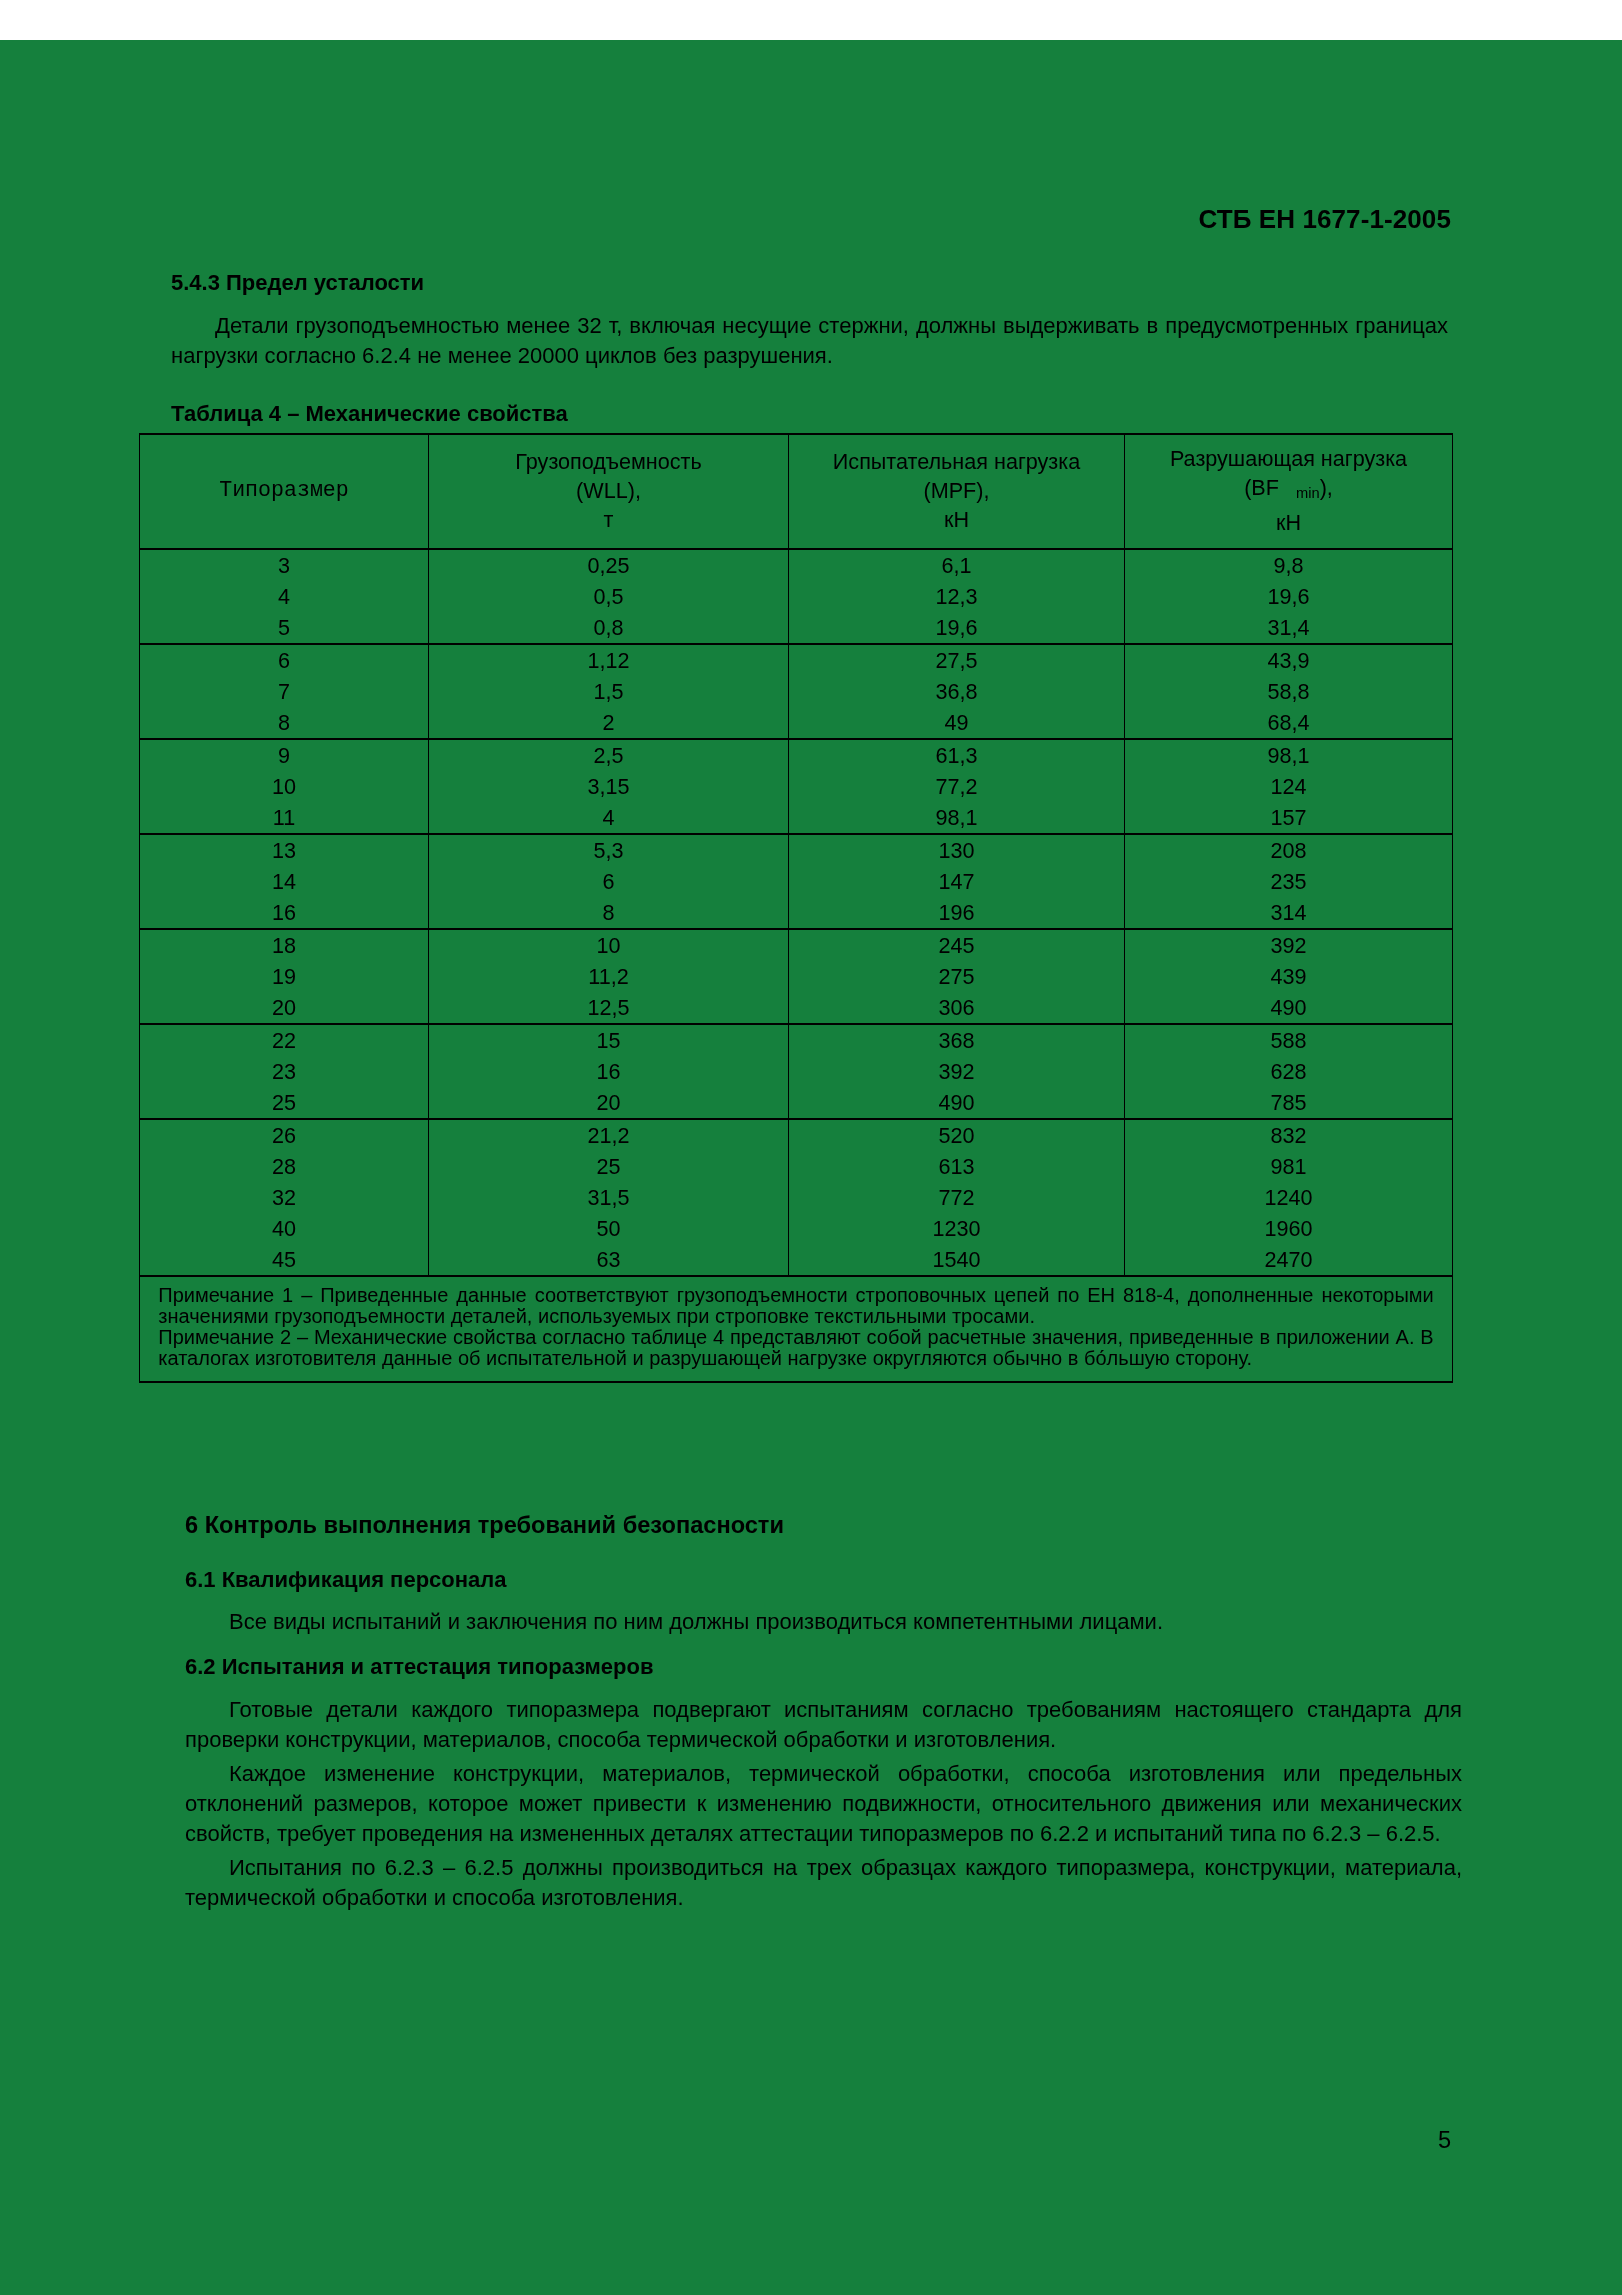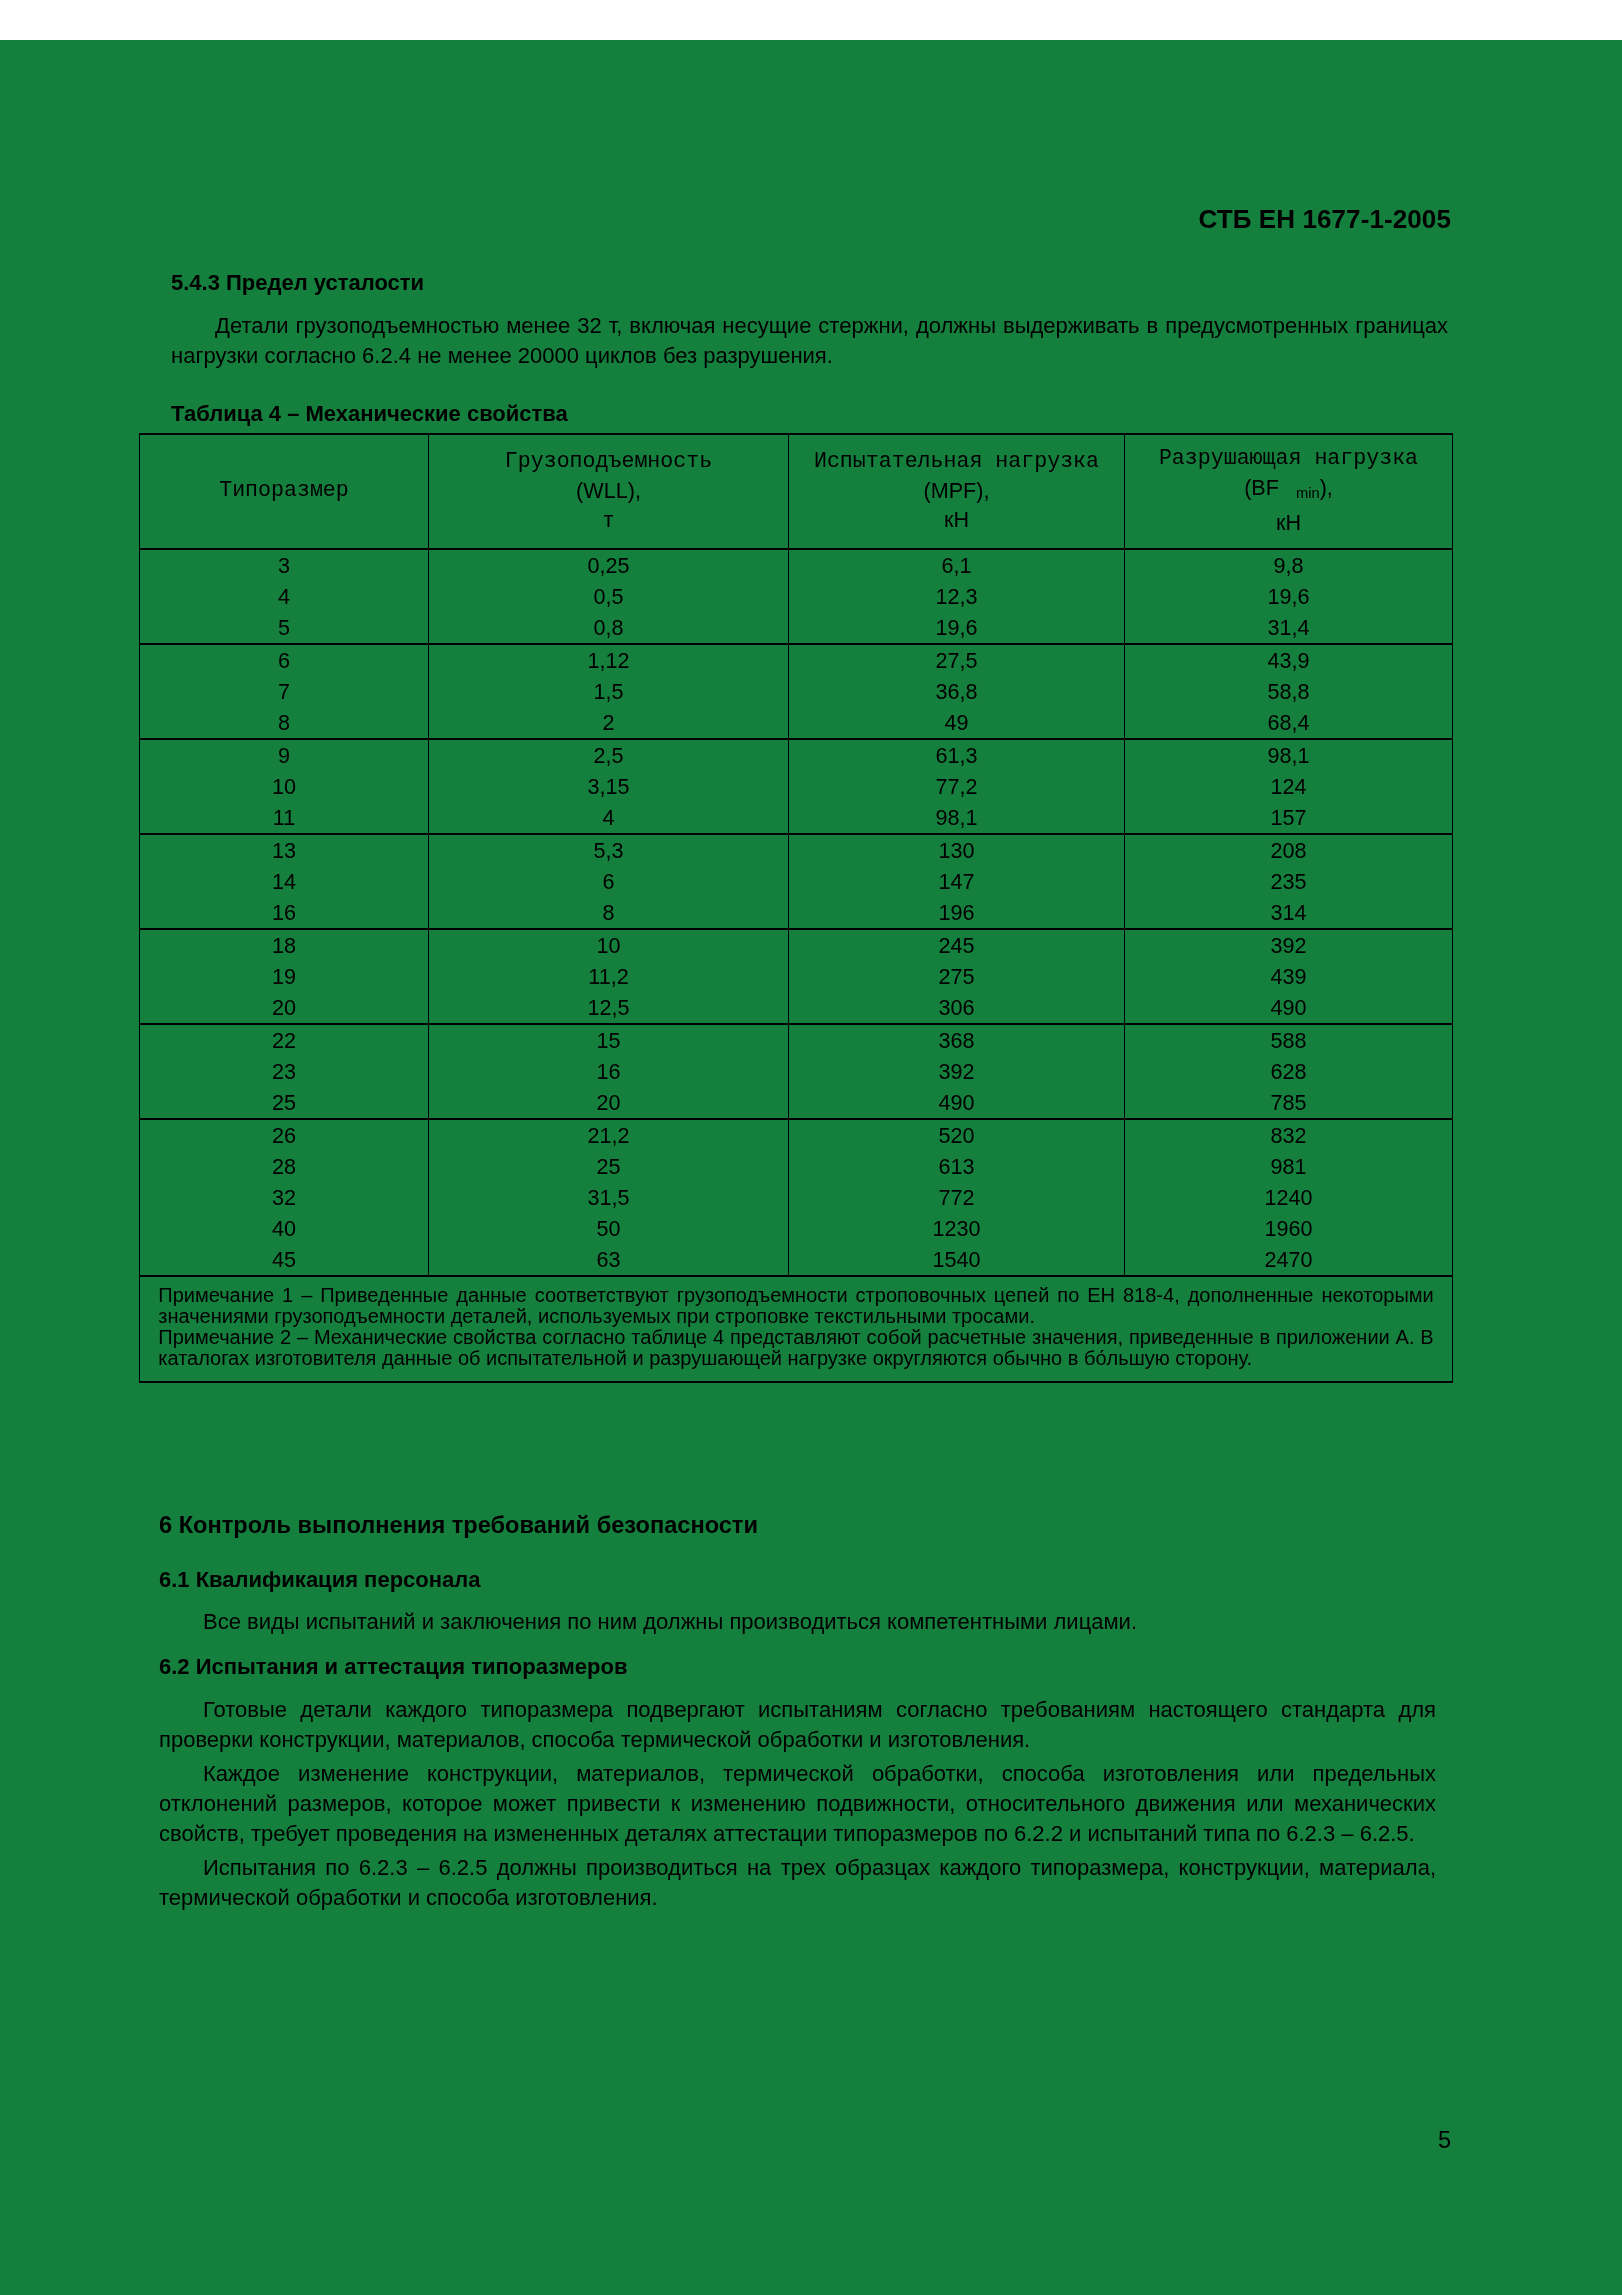--- a/index.html
+++ b/index.html
@@ -97,21 +97,21 @@
     padding: 0;
     font-weight: normal;
   }
   table.mech thead th {
     border-top: 2.6px solid #000;
     border-bottom: 2.6px solid #000;
     padding: 9.2px 5.2px 10.5px 5.2px;
     line-height: 29px;
     height: 77px;
   }
-  table.mech thead th .hdr-l1 { display: block; font-family: Liberation Mono, monospace; }
+  table.mech thead th .hdr-l1 { display: block; }
   table.mech thead th .hdr-l2 { display: block; }
   table.mech thead th .hdr-l3 { display: block; }
   table.mech thead th.th-type { vertical-align: middle; font-family: Liberation Mono, monospace; }
 
   table.mech tbody td {
     height: 31px;
     line-height: 31px;
   }
   table.mech tbody tr.grp-start td { border-top: 2.6px solid #000; }
   table.mech tbody tr.grp-first-of-body td { border-top: 0; }
@@ -129,21 +129,21 @@
     line-height: 21px;
   }
   .note-p { margin: 0; text-align: justify; }
   .note-p + .note-p { margin-top: 0; }
 
   sub { font-size: 0.68em; vertical-align: -0.22em; padding-left: 17px; }
 
   
   .lower {
     position: absolute;
-    left: 159px;
+    left: 185px;
     top: 1471px;
     width: 1277px;
   }
 
   
   .page-number {
     position: absolute;
     right: 171px;
     top: 2087px;
     font-size: 23.6px;

